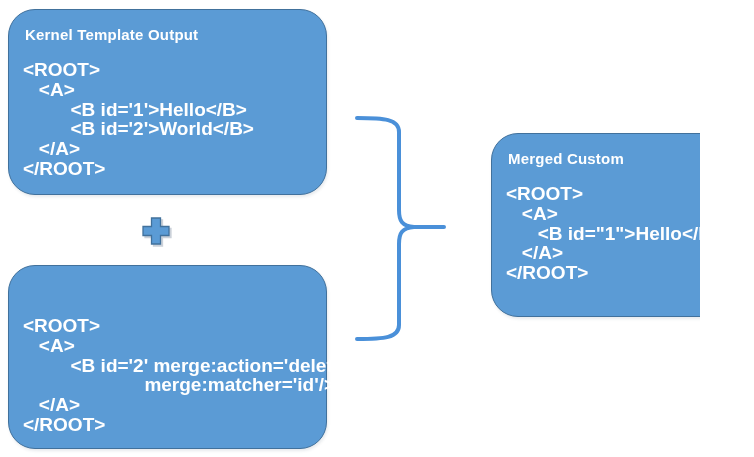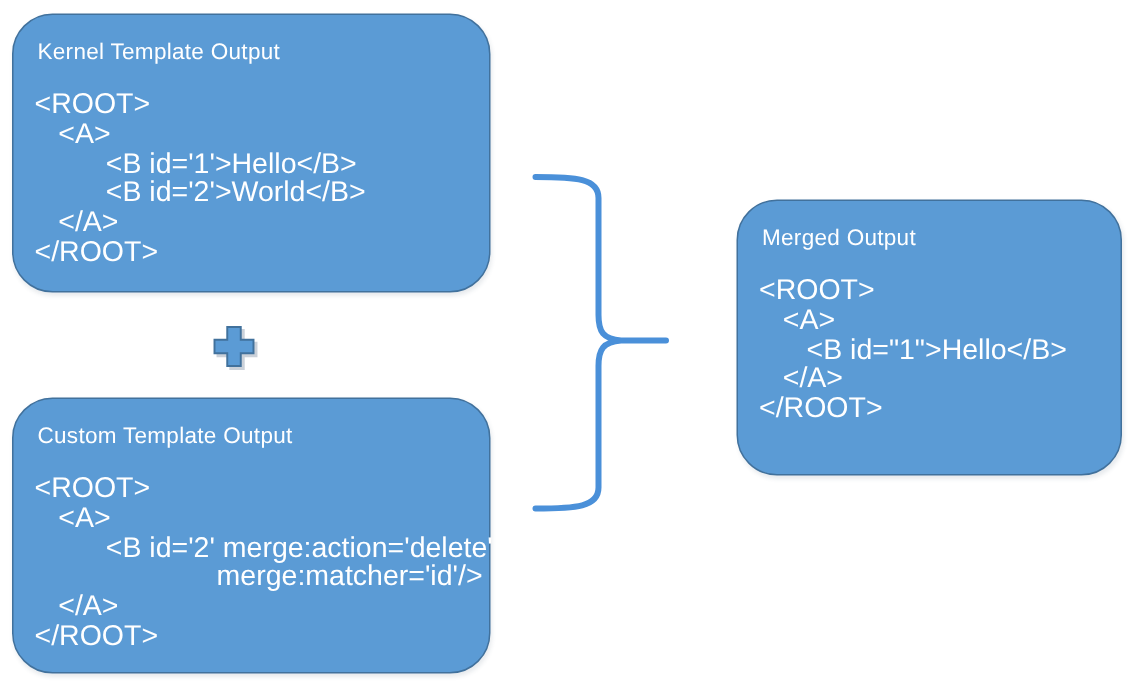--- a/index.html
+++ b/index.html
@@ -2,25 +2,26 @@
 <html style="--background: #ffffff; --box_fill: #5B9BD5; --box_border: #41719C; --text: #ffffff; --brace: #4A90D9; --plus_fill: #5B9BD5; --plus_border: #41719C;"><head>
 <meta charset="utf-8">
 <style>
   html, body {
     margin: 0;
     padding: 0;
     background: #ffffff;
   }
   .canvas {
     position: relative;
-    width: 754px;
+    width: 700px;
     height: 457px;
     background: var(--background, #ffffff);
     font-family: "Liberation Sans", sans-serif;
     overflow: hidden;
+    font-weight: bold;
   }
   .box {
     position: absolute;
     box-sizing: border-box;
     background: var(--box_fill, #5B9BD5);
     border: 1.3px solid var(--box_border, #41719C);
     border-radius: 27px;
     color: var(--text, #ffffff);
     box-shadow: 1px 2px 3px rgba(60, 80, 110, 0.12);
   }
@@ -87,35 +88,34 @@
          &lt;B id='2'&gt;World&lt;/B&gt;
    &lt;/A&gt;
 &lt;/ROOT&gt;</pre>
   </div>
 
   <svg class="plus-svg" viewBox="0 0 28 28" aria-hidden="true">
     <path class="plus-shape" d="M9.5 1 H18.5 V9.5 H27 V18.5 H18.5 V27 H9.5 V18.5 H1 V9.5 H9.5 Z"></path>
   </svg>
 
   <div class="box box-custom">
-    <div class="box-title">Custom Template Output</div>
     <pre class="code">&lt;ROOT&gt;
    &lt;A&gt;
          &lt;B id='2' merge:action='delete'
                        merge:matcher='id'/&gt;
    &lt;/A&gt;
 &lt;/ROOT&gt;</pre>
   </div>
 
   <svg class="brace-svg" viewBox="0 0 106 240" aria-hidden="true">
     <path class="brace-path" d="M7 8 C34 8 49 9 49 22 L49 100 C49 111 52 116 64 117 L94 117 L64 117 C52 118 49 123 49 134 L49 215 C49 228 34 229 7 229"></path>
   </svg>
 
   <div class="box box-merged">
-    <div class="box-title">Merged Output</div>
+    <div class="box-title">Merged Custom</div>
     <pre class="code">&lt;ROOT&gt;
    &lt;A&gt;
       &lt;B id="1"&gt;Hello&lt;/B&gt;
    &lt;/A&gt;
 &lt;/ROOT&gt;</pre>
   </div>
 
 </div>
 
 </body></html>

